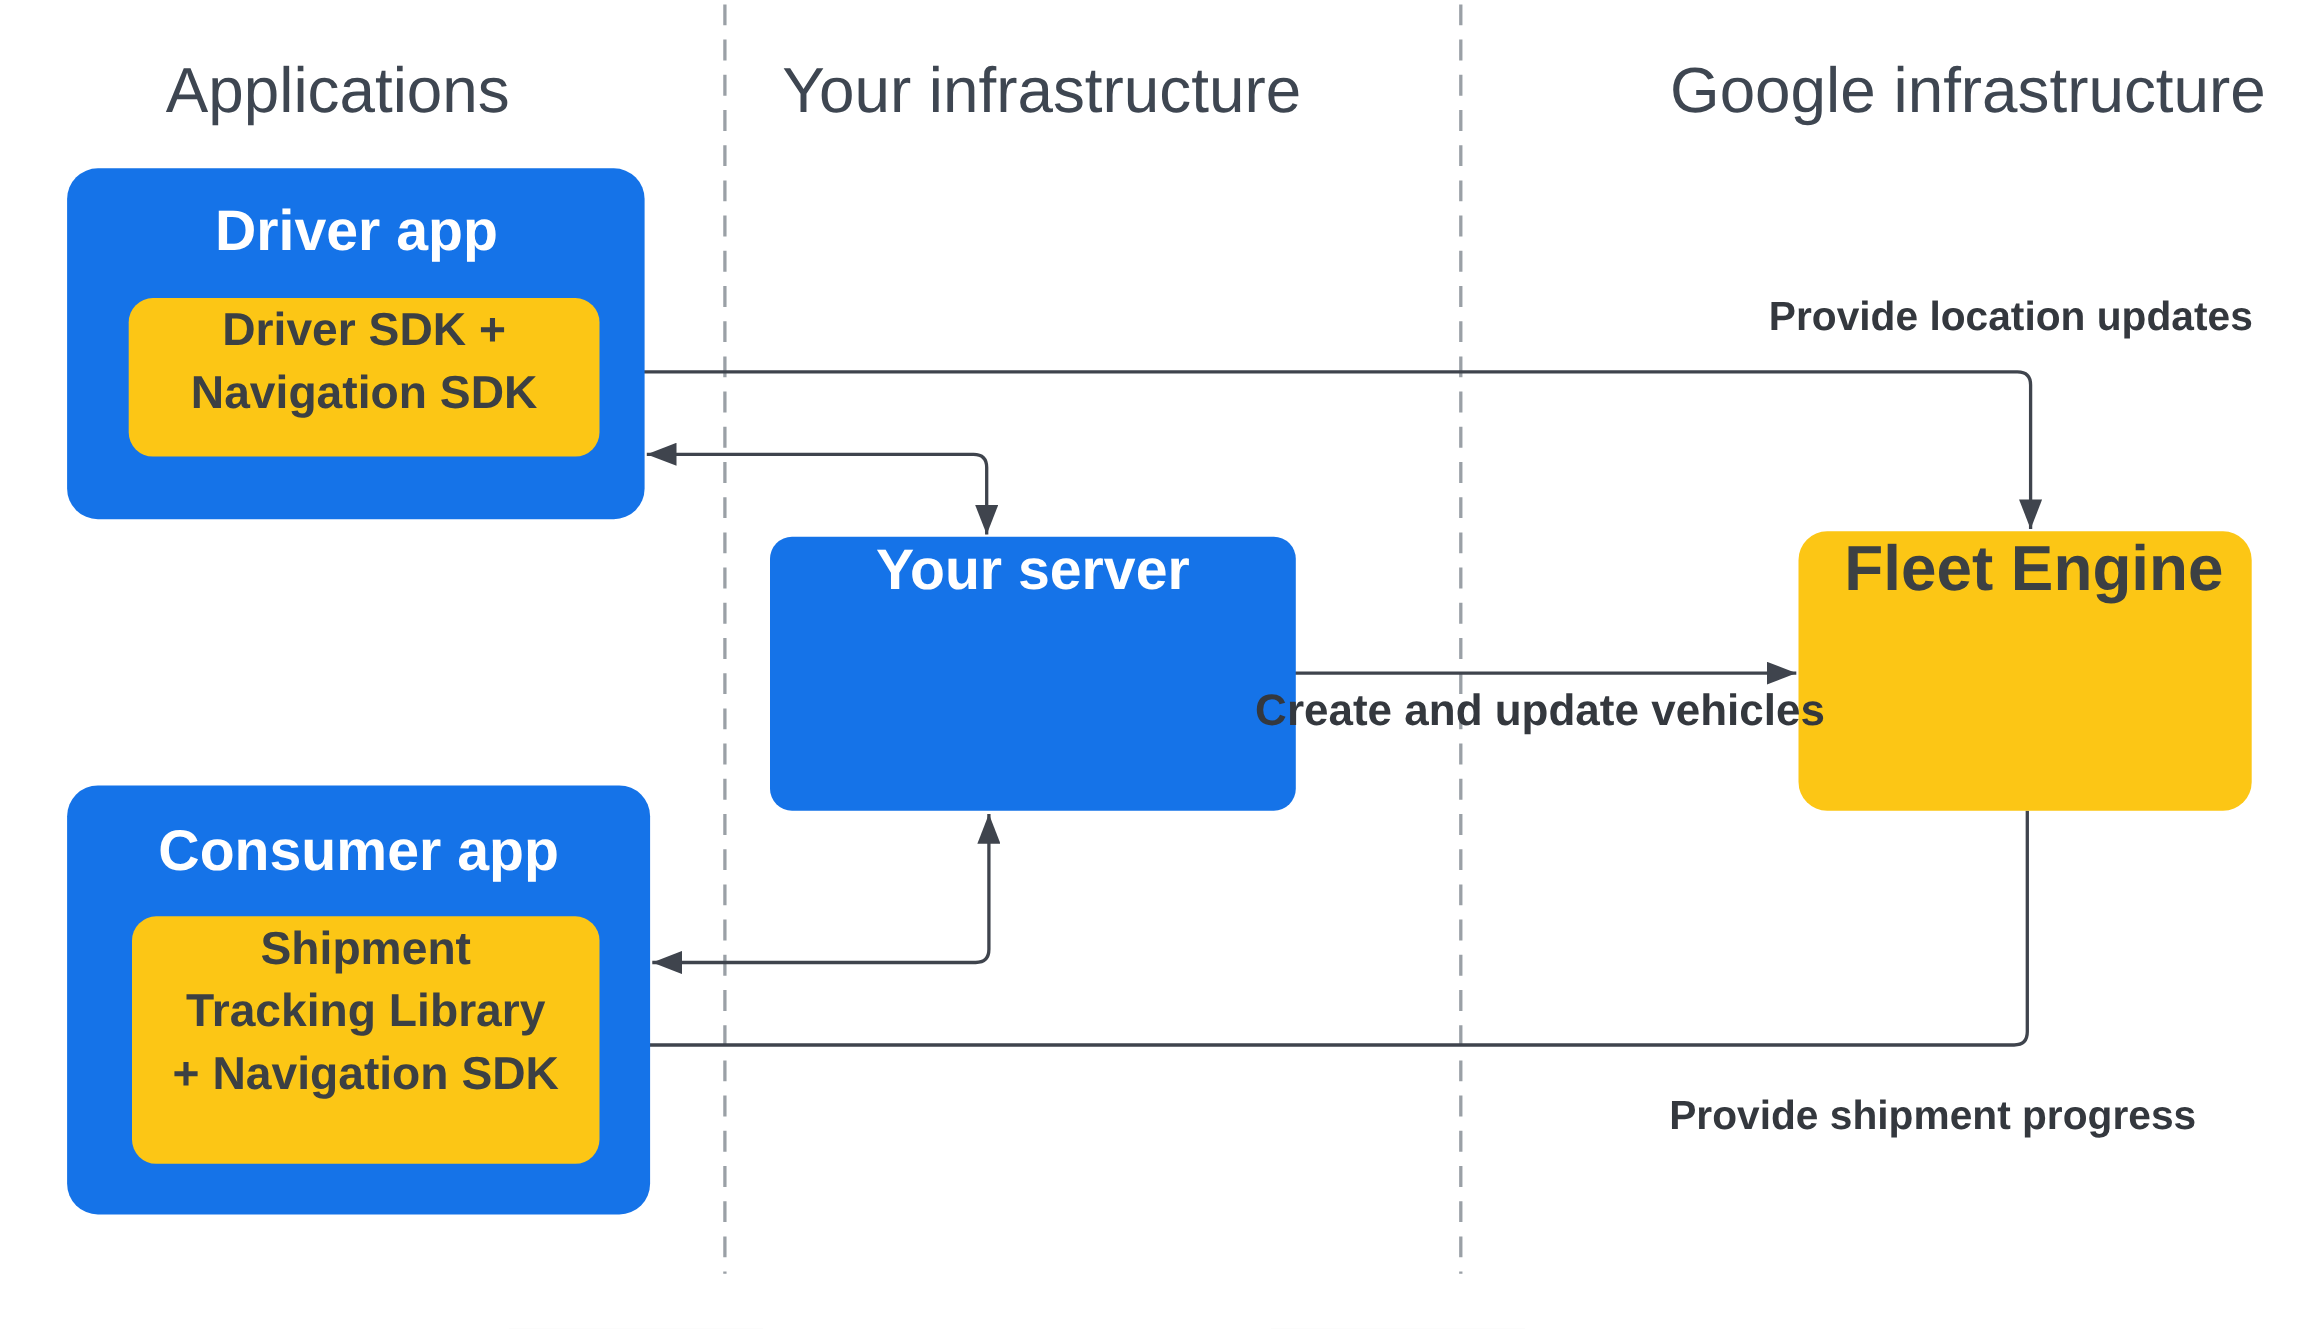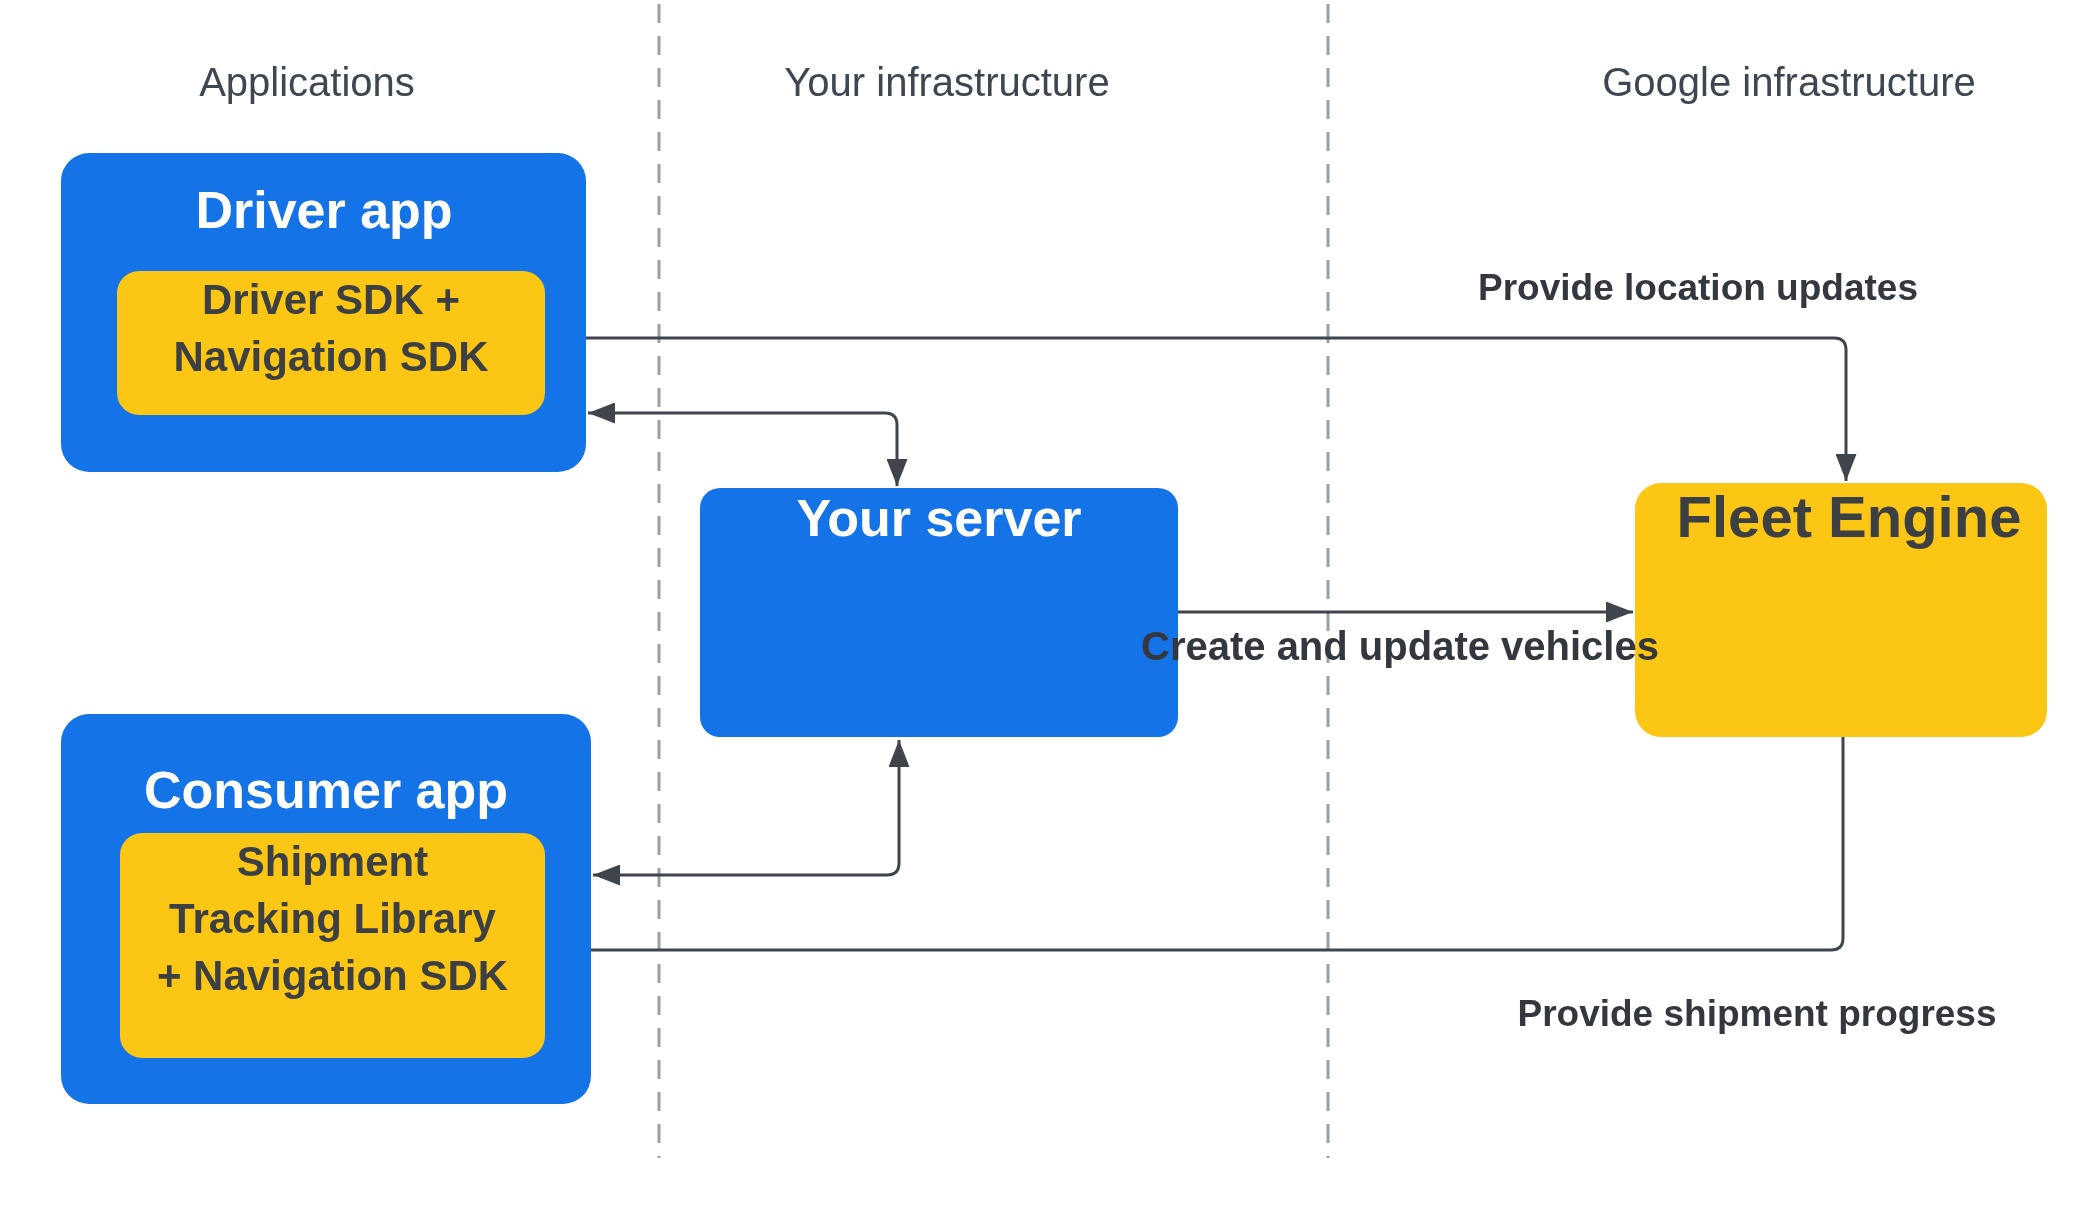--- a/index.html
+++ b/index.html
@@ -28,21 +28,21 @@
   .layer{
     position:absolute;
     left:0;top:0;
     width:2089px;
     height:1208px;
     pointer-events:none;
   }
   .col-header{
     position:absolute;
     transform:translate(-50%,-50%);
-    font-size:40px;
+    font-size:58px;
     font-weight:400;
     color:var(--header-text);
     white-space:nowrap;
   }
   .node{
     position:absolute;
     box-sizing:border-box;
   }
   .node.blue{
     background:var(--blue);
@@ -134,36 +134,36 @@
   </svg>
 
   <div class="node blue" style="left:61px; top:153px; width:525px; height:319px;"></div>
   <div class="node-title" style="left:324px; top:210px;">Driver app</div>
   <div class="node yellow center-flex" style="left:117px; top:271px; width:428px; height:144px;">
     <div class="sdk-text">Driver SDK +</div>
     <div class="sdk-text">Navigation SDK</div>
   </div>
 
   <div class="node blue" style="left:61px; top:714px; width:530px; height:390px;"></div>
-  <div class="node-title" style="left:326px; top:774px;margin-top:16px;">Consumer app</div>
+  <div class="node-title" style="left:326px; top:774px;">Consumer app</div>
   <div class="node yellow center-flex" style="left:120px; top:833px; width:425px; height:225px;">
     <div class="sdk-text">Shipment</div>
     <div class="sdk-text">Tracking Library</div>
     <div class="sdk-text">+ Navigation SDK</div>
   </div>
 
   <div class="node blue center-flex" style="left:700px; top:488px; width:478px; height:249px; border-radius:20px;">
     <div class="server-title">Your server</div>
   </div>
 
   <div class="node yellow center-flex" style="left:1635px; top:483px; width:412px; height:254px; border-radius:26px;padding-left:16px;">
     <div class="engine-title">Fleet Engine</div>
   </div>
 
-  <div class="annotation centered" style="left:1698px; top:288px;">Provide location updates</div>
+  <div class="annotation centered" style="left:1828px; top:288px;">Provide location updates</div>
 
   <div class="annotation-block" style="left:1141px; top:623px;">
     <div>Create and update vehicles</div>
   </div>
 
   <div class="annotation centered" style="left:1757px; top:1014px;">Provide shipment progress</div>
 
 </div>
 
 </body></html>

